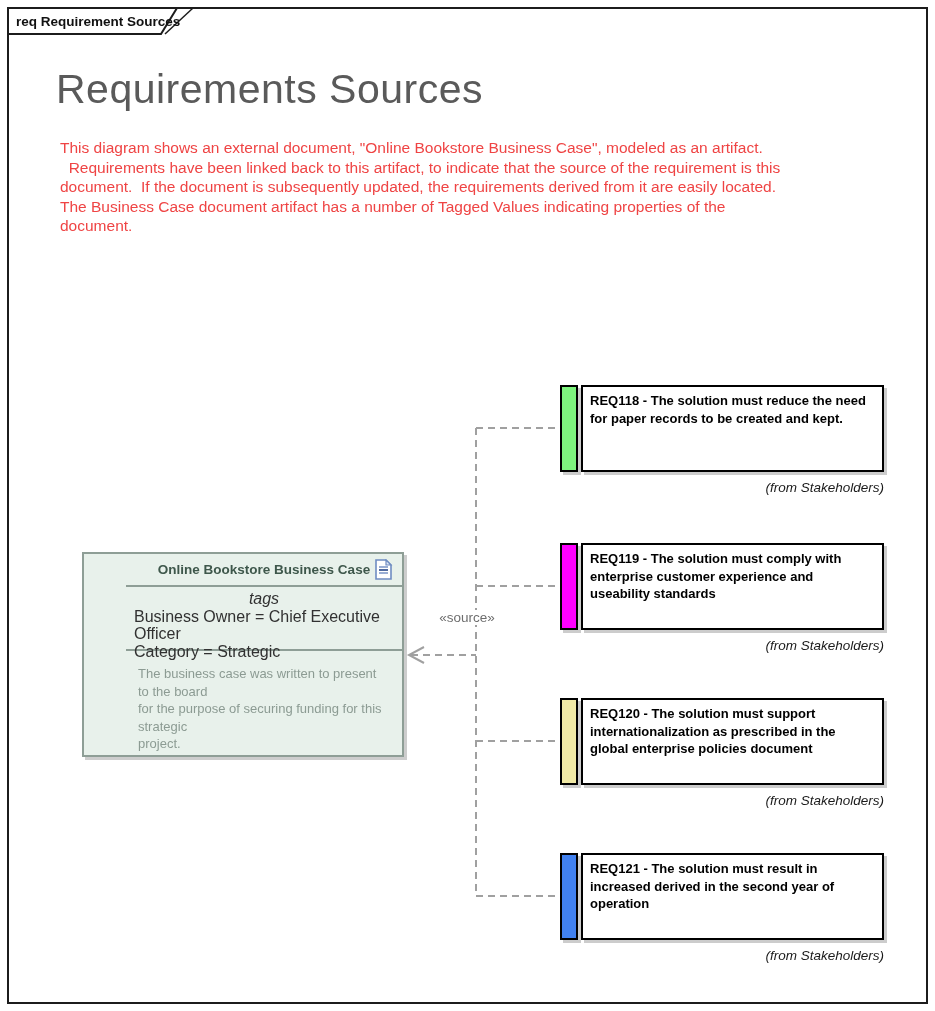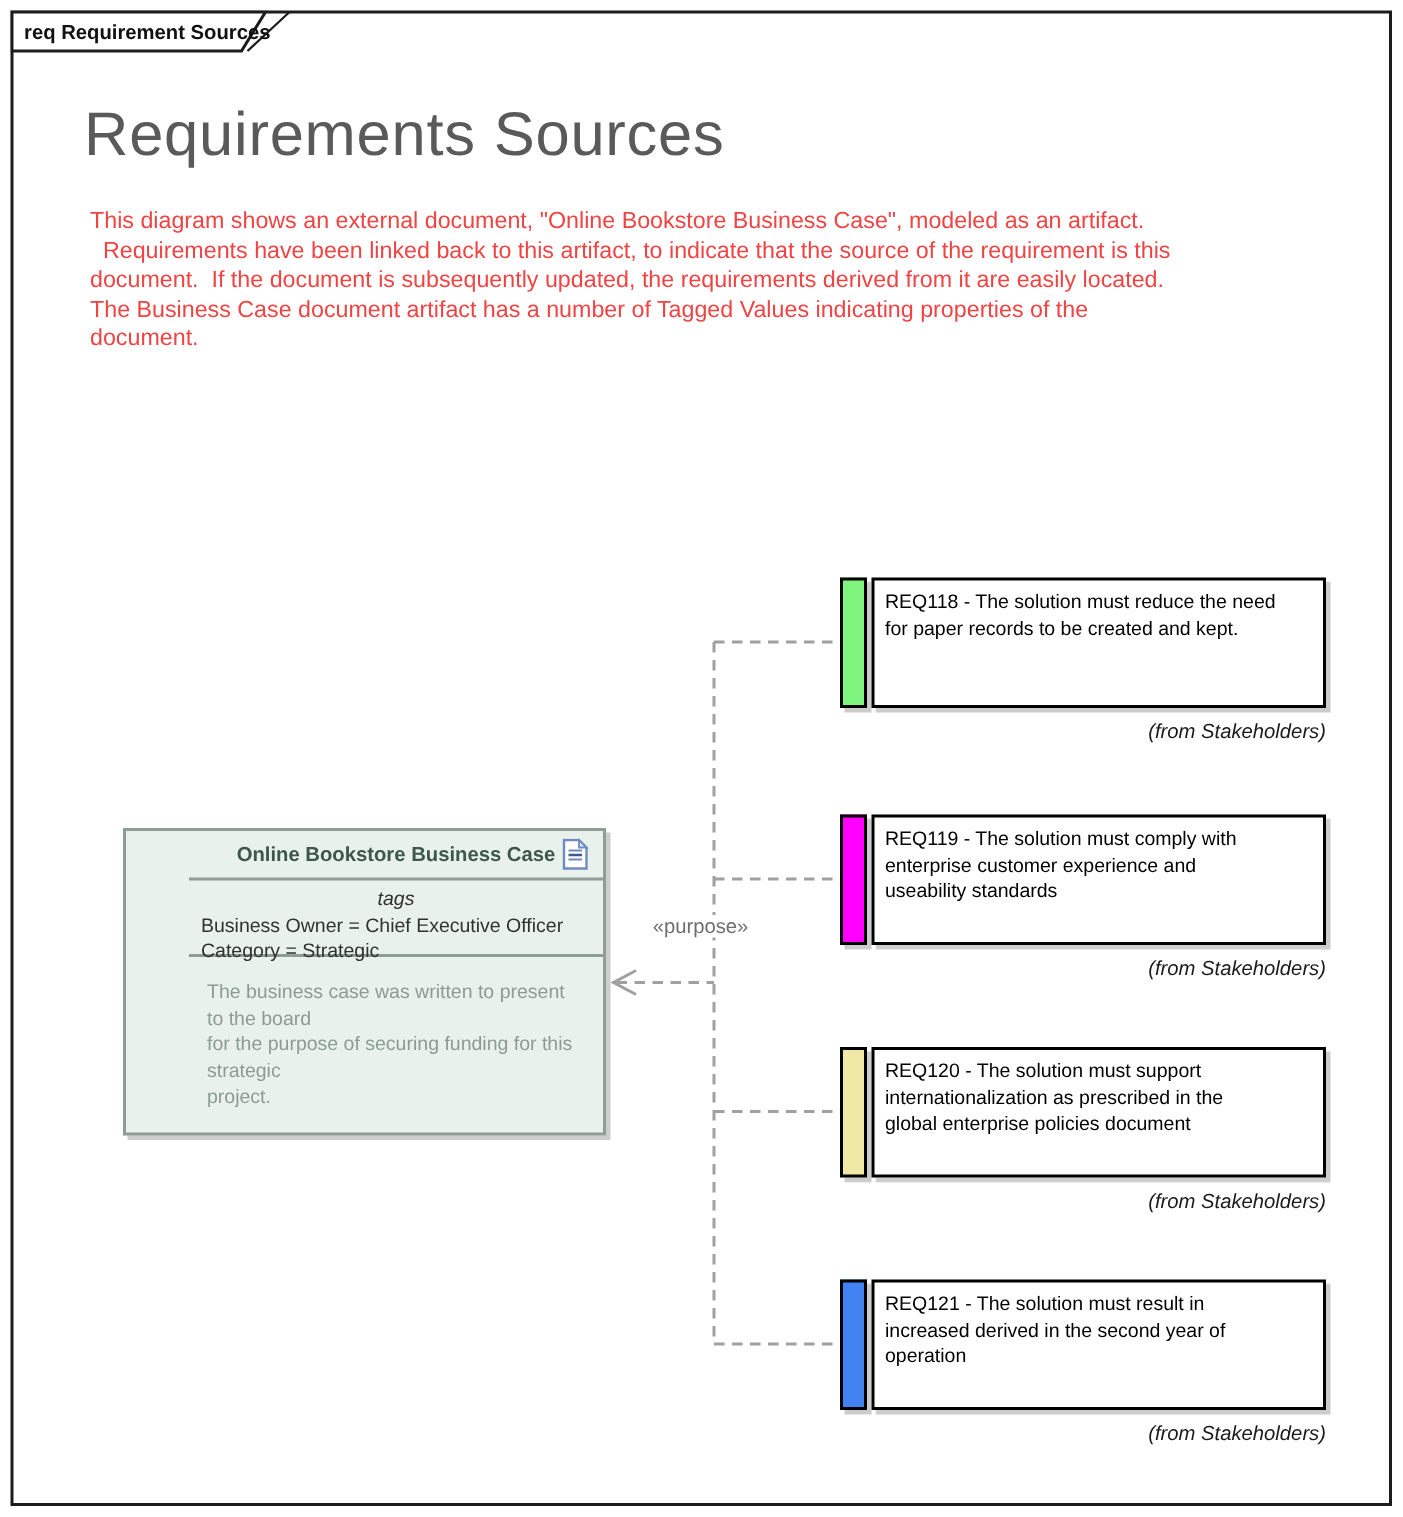--- a/index.html
+++ b/index.html
@@ -63,24 +63,24 @@
     line-height: 31px;
     font-weight: bold;
     font-size: 13.5px;
     color: #3e574b;
   }
   .artifact-doc-icon {
     position: absolute;
     right: 9px; top: 5px;
   }
   .artifact-tags {
-    height: 51px;
+    height: 64px;
     border-bottom: 2px solid #8e9e96;
     padding: 3px 8px 0 8px;
-    font-size: 13px;
+    font-size: 16px;
     line-height: 17.5px;
     color: #313131;
   }
   .tags-heading {
     display: block;
     text-align: center;
     font-style: italic;
   }
   .artifact-notes {
     padding: 14px 12px 0 12px;
@@ -116,21 +116,21 @@
     left: 0; top: 0; bottom: 0;
     width: 18px;
     border: 2px solid #000000;
   }
   .req-body {
     position: absolute;
     left: 21px; right: 0; top: 0; bottom: 0;
     background: #ffffff;
     border: 2px solid #000000;
     padding: 5px 7px;
-    font-weight: normal;
+    font-weight: bold;
     font-size: 13px;
     line-height: 17.5px;
     color: #000000;
     white-space: pre-line;
   }
   .req-1 { top: 385px; }
   .req-2 { top: 543px; }
   .req-3 { top: 698px; }
   .req-4 { top: 853px; }
   .from-label {
@@ -172,21 +172,21 @@
       <line x1="476" y1="428" x2="476" y2="896"></line>
       <line x1="476" y1="428" x2="560" y2="428"></line>
       <line x1="476" y1="586" x2="560" y2="586"></line>
       <line x1="476" y1="741" x2="560" y2="741"></line>
       <line x1="476" y1="896" x2="560" y2="896"></line>
       <line x1="411" y1="655" x2="476" y2="655"></line>
     </g>
     <polyline points="424,647 409,655 424,663" stroke="#a0a0a0" stroke-width="2" fill="none"></polyline>
   </svg>
 
-  <div class="stereotype-label">«purpose»</div>
+  <div class="stereotype-label">«source»</div>
 
   <div class="artifact" style="background: rgb(232, 241, 235); padding-left: 42px;">
     <div class="artifact-header">
       <span class="artifact-title">Online Bookstore Business Case</span>
       <svg class="artifact-doc-icon" width="19" height="22" viewBox="0 0 19 22">
         <path d="M2 1 h10 l5 5 v14 h-15 z" fill="#ffffff" stroke="#6f8cc2" stroke-width="1.6"></path>
         <path d="M12 1 v5 h5 z" fill="#dce6f5" stroke="#6f8cc2" stroke-width="1.2"></path>
         <line x1="5" y1="8" x2="14" y2="8" stroke="#6f8cc2" stroke-width="1.4"></line>
         <line x1="5" y1="11" x2="14" y2="11" stroke="#3d5a96" stroke-width="1.8"></line>
         <line x1="5" y1="14" x2="14" y2="14" stroke="#6f8cc2" stroke-width="1.4"></line>

